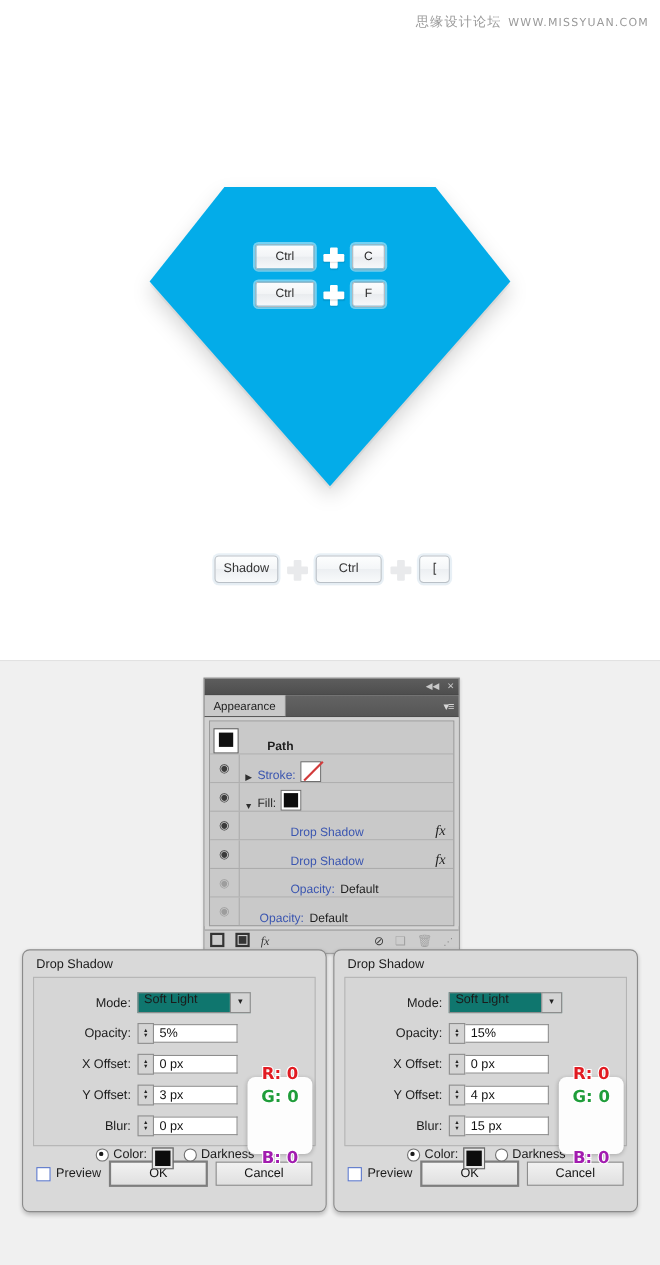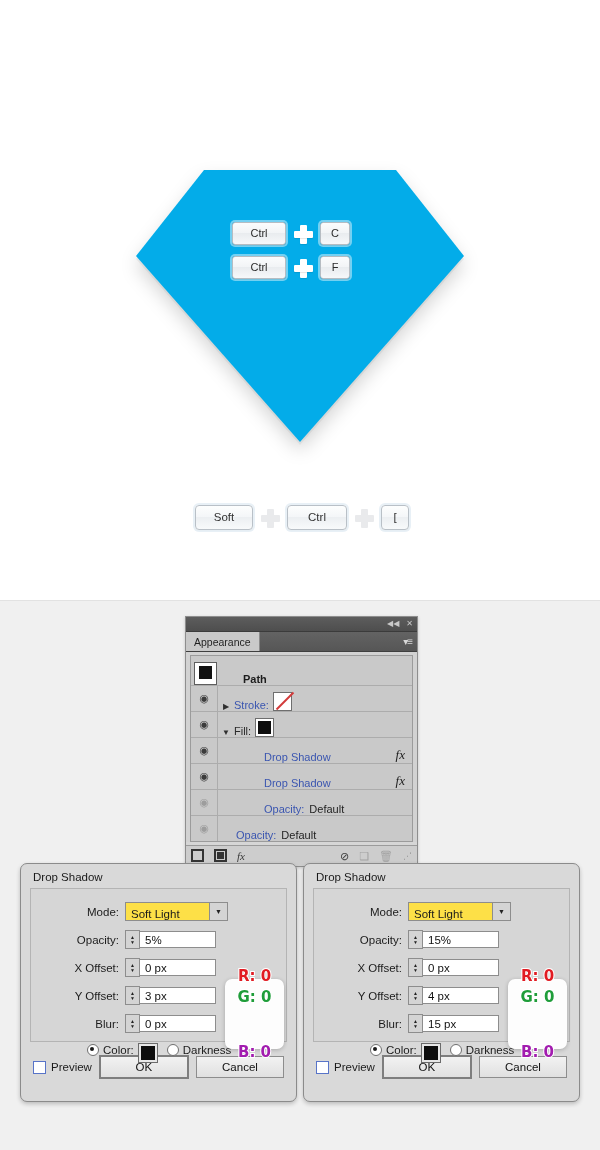--- a/index.html
+++ b/index.html
@@ -170,22 +170,22 @@
   .dlg.right{left:303px;}
   .dlg-title{padding:7px 0 5px 12px;font-size:11.5px;color:#1a1a1a;}
   .dlg-inner{
     margin:0 9px;background:#d6d6d6;border:1px solid #b4b4b4;
     height:152px;position:relative;
   }
   .frm-row{display:flex;align-items:center;margin-top:9px;padding-right:10px;}
   .frm-row:first-child{margin-top:13px;}
   .frm-lbl{width:88px;text-align:right;padding-right:6px;font-size:11.5px;}
   .select{
-    width:96px;height:17px;background:#fde047;border:1px solid #8d8d8d;
-    display:flex;align-items:flex-end;font-size:11.5px;padding-left:5px;position:relative;
+    width:96px;height:17px;background:#0f766e;border:1px solid #8d8d8d;
+    display:flex;align-items:flex-start;font-size:11.5px;padding-left:5px;position:relative;
   }
   .select .arrow-box{
     position:absolute;right:-1px;top:-1px;bottom:-1px;width:17px;
     background:#d4d4d4;border:1px solid #8d8d8d;
     display:flex;align-items:center;justify-content:center;font-size:7px;color:#222;
   }
   .spin{
     width:13px;height:17px;border:1px solid #8d8d8d;background:#d4d4d4;
     display:flex;flex-direction:column;align-items:center;justify-content:center;
     font-size:5px;line-height:5px;color:#222;flex:0 0 auto;
@@ -232,20 +232,23 @@
   }
   .rgb-r{color:#e11b22;}
   .rgb-g{color:#1f9d3a;}
   .rgb-b{color:#a21caf;margin-top:34px;}
 </style>
 </head>
 <body>
 
 <div class="canvas">
 
+  <div class="watermark">
+    <span class="cn">思缘设计论坛</span><span class="url">WWW.MISSYUAN.COM</span>
+  </div>
 
   <div class="diamond-wrap">
     <div class="diamond">
       <svg width="344" height="290" viewBox="0 0 344 290">
         <polygon points="76,10 268,10 336,96 172,282 8,96" fill="#03ace9"></polygon>
       </svg>
     </div>
 
     <div class="keys-block">
       <div class="key-row">
@@ -255,21 +258,21 @@
       </div>
       <div class="key-row">
         <div class="key wide">Ctrl</div>
         <div class="plus"></div>
         <div class="key narrow">F</div>
       </div>
     </div>
   </div>
 
   <div class="shortcut-strip">
-    <div class="skey w1">Soft</div>
+    <div class="skey w1">Shadow</div>
     <div class="plus grey"></div>
     <div class="skey w2">Ctrl</div>
     <div class="plus grey"></div>
     <div class="skey w3">[</div>
   </div>
 </div>
 
 <div class="panel">
   <div class="panel-topbar">
     <span class="tb-ic">◀◀</span>

